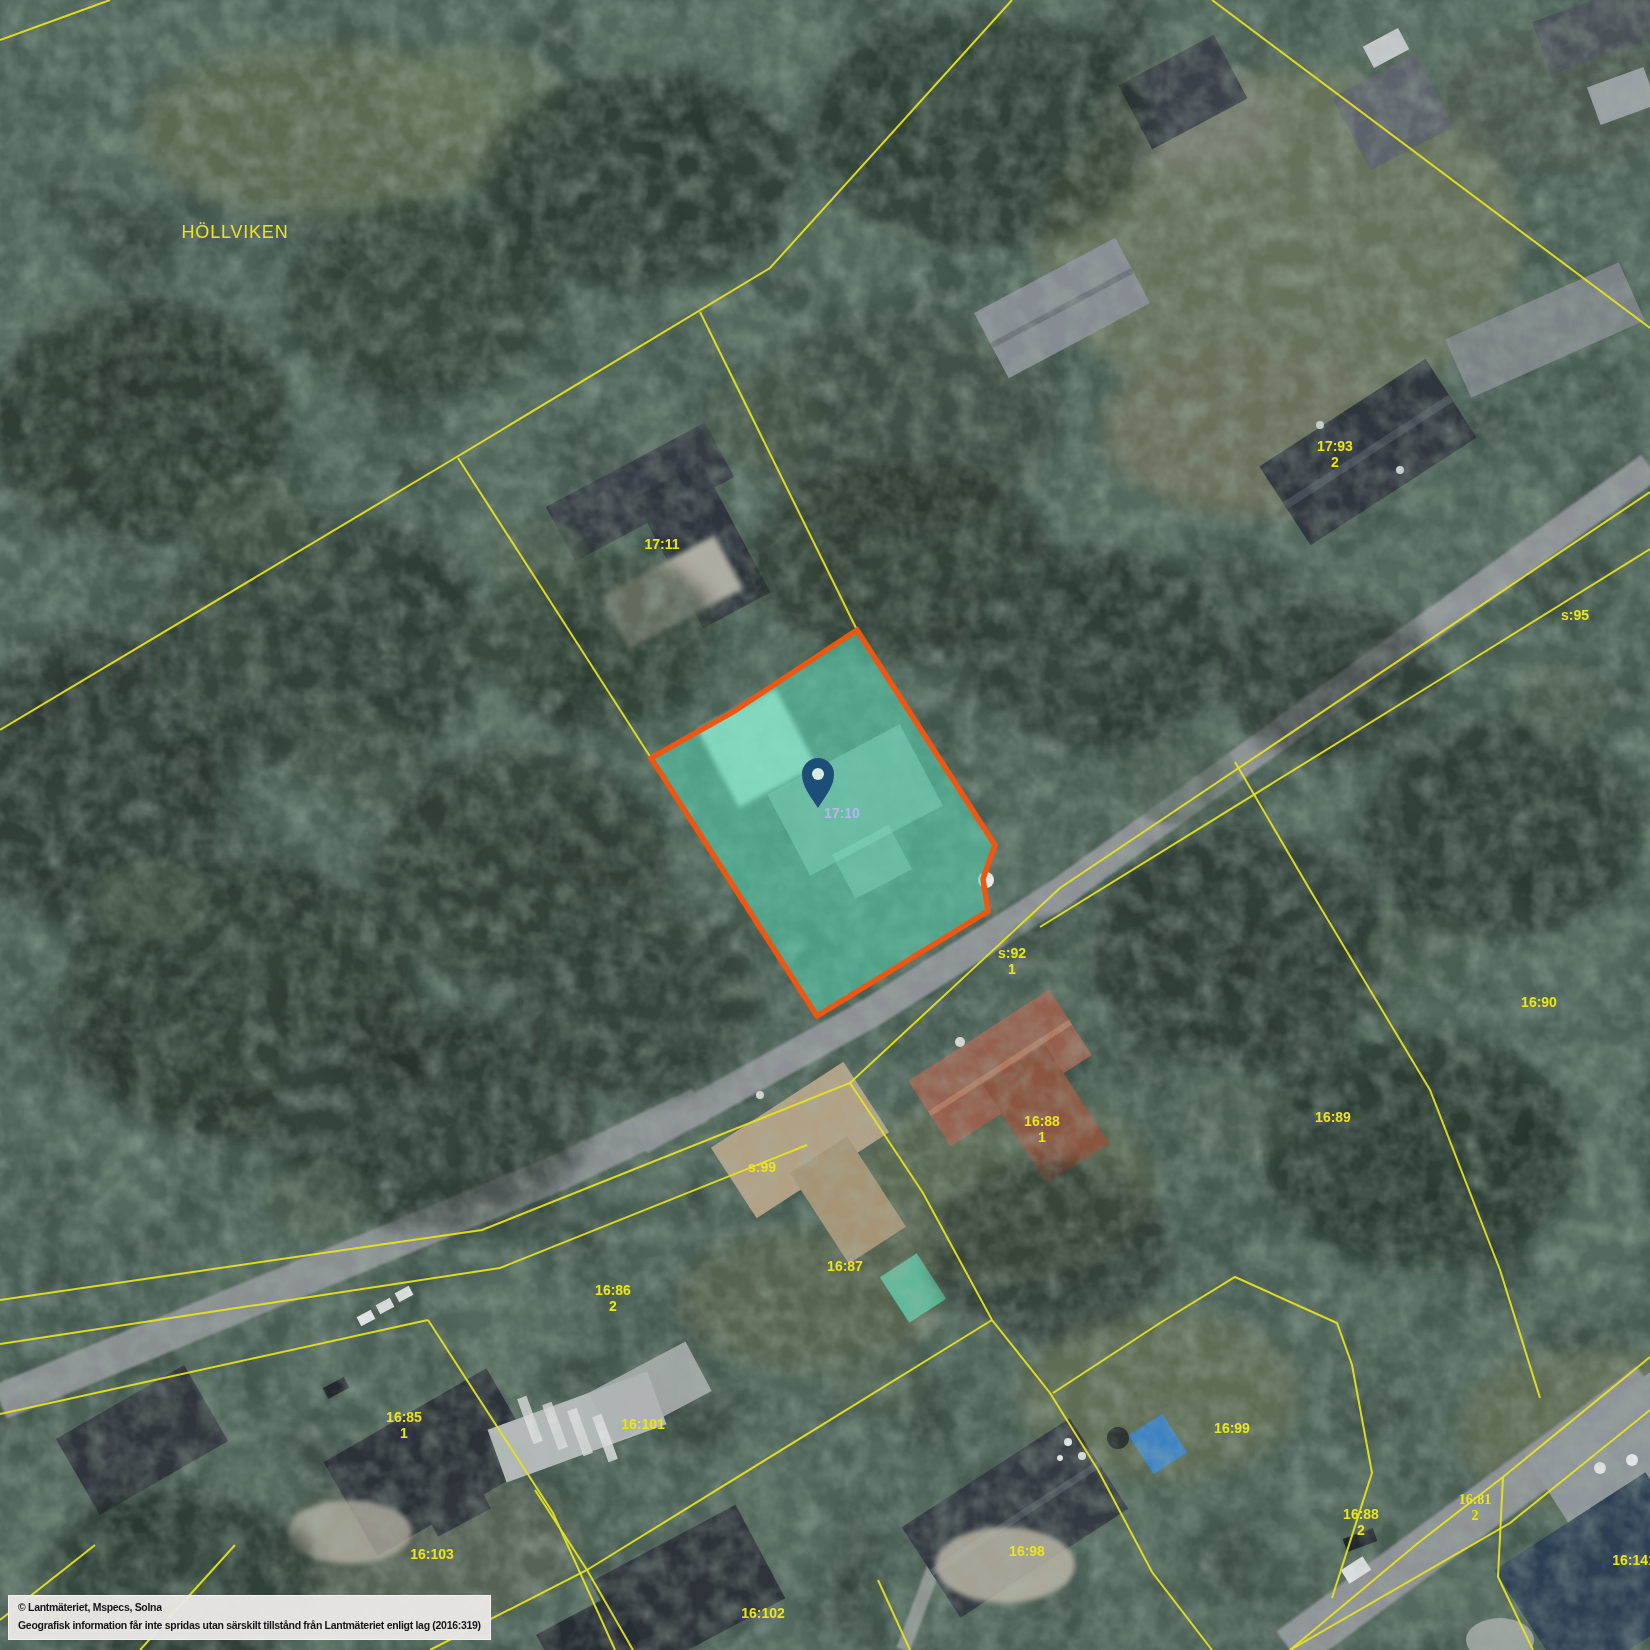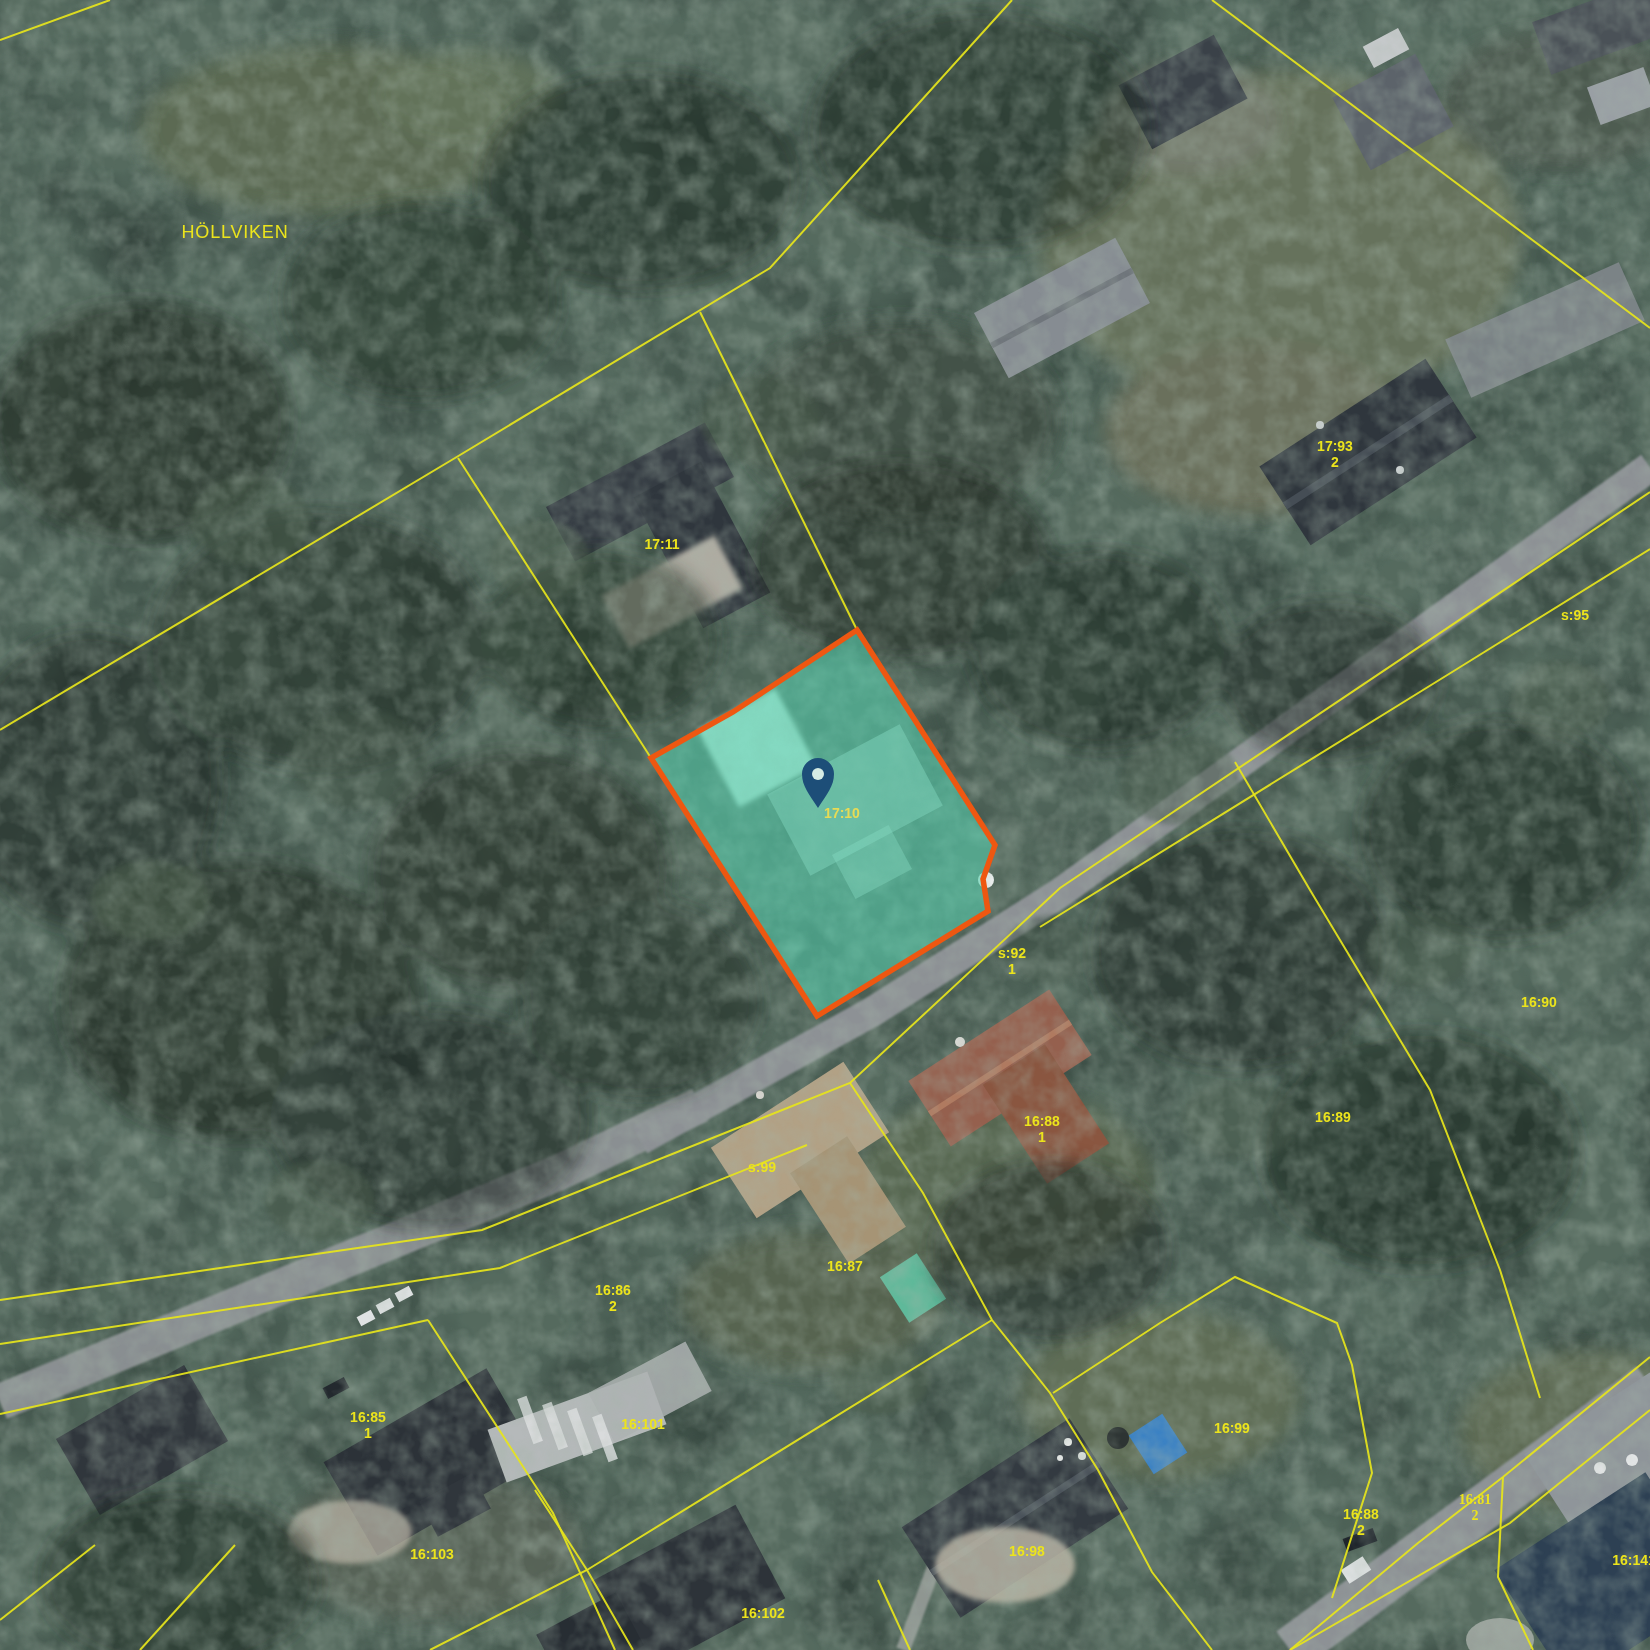--- a/index.html
+++ b/index.html
@@ -5,21 +5,21 @@
   html,body{margin:0;padding:0;background:#222;}
   #stage{position:relative;width:1650px;height:1650px;overflow:hidden;
          background:#31413a;font-family:"Liberation Sans",sans-serif;}
   #map-svg{position:absolute;left:0;top:0;width:1650px;height:1650px;display:block;}
   #labels{position:absolute;left:0;top:0;width:100%;height:100%;pointer-events:none;margin-left:24px;}
   .map-label{position:absolute;transform:translate(-50%,-50%);
              color:var(--label-color,#ece41c);
              font:700 14px/1.12 "Liberation Sans",sans-serif;
              text-align:center;white-space:nowrap;}
   .map-label.place{font:400 18px/1 "Liberation Sans",sans-serif;letter-spacing:.8px;}
-  .map-label.selected{color:#fde047;opacity:.85;}
+  .map-label.selected{color:#c4b5fd;opacity:.85;}
   .notice{position:absolute;background:rgba(233,231,228,.97);color:#141414;
           border:1px solid #f4f3f1;
           font:700 11.5px/1.7 "Liberation Sans",sans-serif;
           letter-spacing:-.2px;padding:3px 9px 4px;white-space:nowrap;}
   #disclaimer{left:8px;top:11px;}
   #attribution{left:8px;bottom:10px;font-size:10.5px;letter-spacing:-.3px;}
   .bline{fill:none;stroke:var(--boundary-color,#e6e41c);stroke-width:2;opacity:.93;}
 </style>
 </head>
 <body>
@@ -258,21 +258,21 @@
       <div class="map-label" style="left: 738px; top: 1168px;">
         <div>s:99</div>
       </div>
       <div class="map-label" style="left: 821px; top: 1267px;">
         <div>16:87</div>
       </div>
       <div class="map-label" style="left: 589px; top: 1299px;">
         <div>16:86</div>
         <div>2</div>
       </div>
-      <div class="map-label" style="left: 344px; top: 1426px;">
+      <div class="map-label" style="left: 380px; top: 1426px;">
         <div>16:85</div>
         <div>1</div>
       </div>
       <div class="map-label" style="left: 619px; top: 1425px;">
         <div>16:101</div>
       </div>
       <div class="map-label" style="left: 408px; top: 1555px;">
         <div>16:103</div>
       </div>
       <div class="map-label" style="left: 1208px; top: 1429px;">
@@ -291,14 +291,18 @@
       </div>
       <div class="map-label" style="left: 1610px; top: 1561px;">
         <div>16:141</div>
       </div>
       <div class="map-label" style="left: 739px; top: 1614px;">
         <div>16:102</div>
       </div>
     </div>
 
 
+  <div id="attribution" class="notice">
+    <div>© Lantmäteriet, Mspecs, Solna</div>
+    <div>Geografisk information får inte spridas utan särskilt tillstånd från Lantmäteriet enligt lag (2016:319)</div>
+  </div>
 
 </div>
 
 </body></html>

